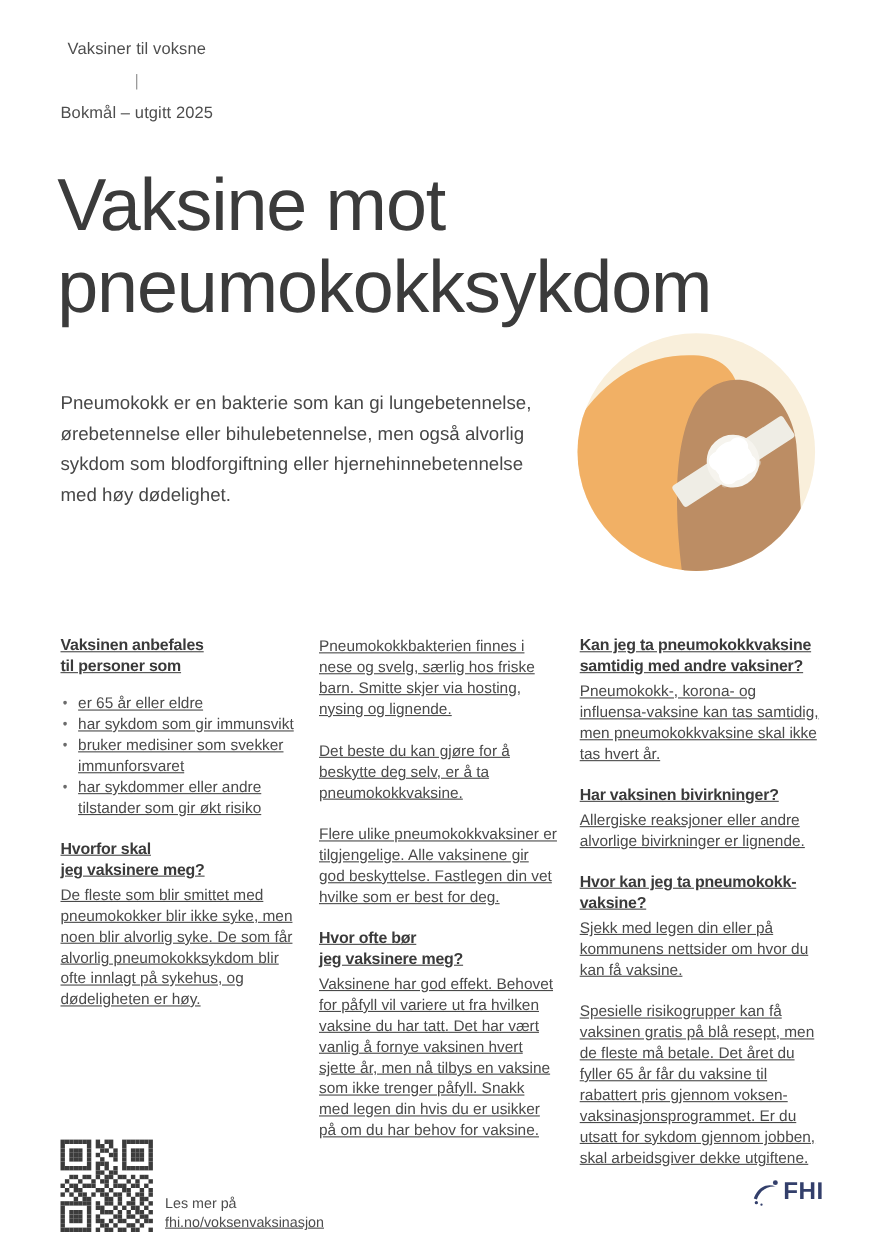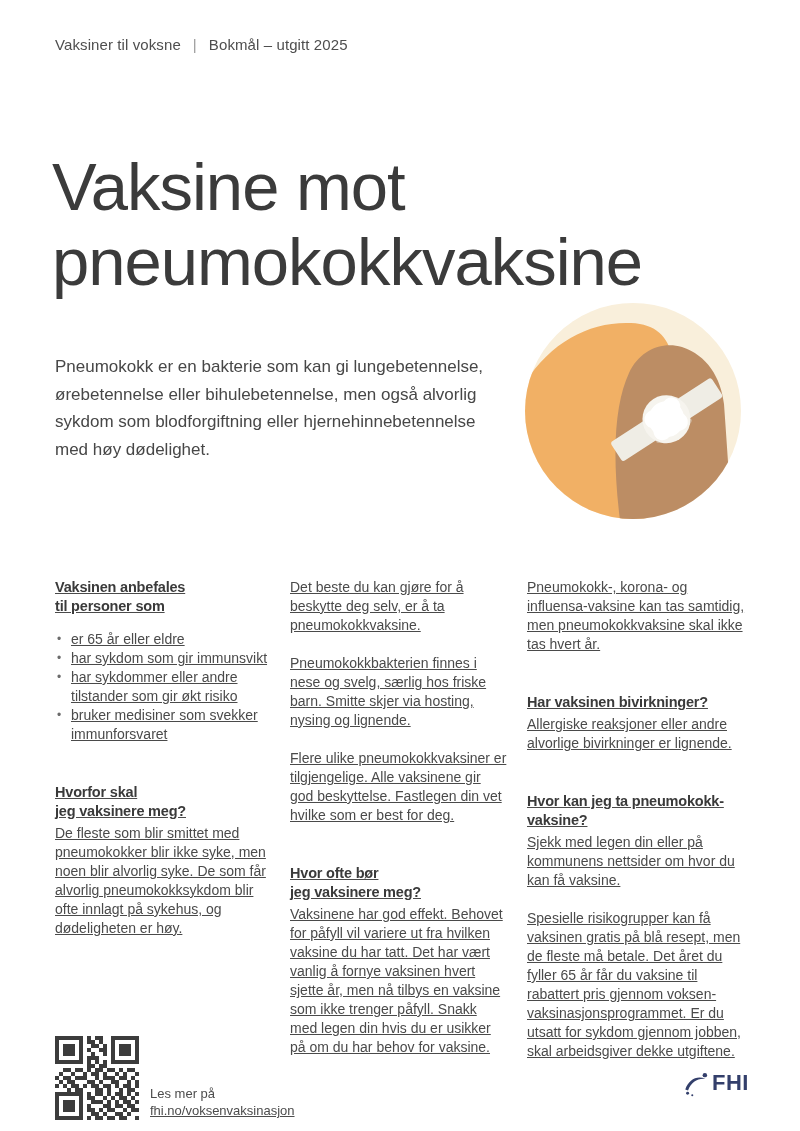--- a/index.html
+++ b/index.html
@@ -9,21 +9,21 @@
     width: 800px;
     height: 1131px;
     background: #ffffff;
     overflow: hidden;
   }
   
   .meta-line {
     position: absolute;
     left: 55px; top: 36px;
     display: flex; align-items: center; gap: 12px;
-    font-size: 15px; color: #4e4e4e; letter-spacing: 0.1px;
+    font-size: 15px; color: #4e4e4e; letter-spacing: 0.1px; flex-direction: column;
   }
   .meta-sep { color: #9b9b9b; font-weight: 300; }
   
   .title {
     position: absolute;
     left: 52px; top: 104px;
     width: 660px;
     font-size: 67px; line-height: 75px;
     letter-spacing: -1px;
     color: #3b3b3b;
@@ -54,21 +54,21 @@
     font-size: 14px; line-height: 19px;
   }
   .col { display: flex; flex-direction: column; text-decoration: underline; }
   .col h3 {
     font-size: 14.5px; line-height: 19px;
     font-weight: 700; color: #3a3a3a;
     margin: 0 0 3px 0;
     white-space: pre;
     letter-spacing: -0.2px;
   }
-  .col h3.sect { margin-top: 20px; }
+  .col h3.sect { margin-top: 0; }
   .col p { margin: 0 0 19px 0; }
   .col p:last-child { margin-bottom: 0; }
   .col ul { list-style: none; margin: 11px 0 19px 0; padding: 0; }
   .col li { position: relative; padding-left: 16px; }
   .col li::before {
     content: "•";
     position: absolute; left: 2px; top: 0;
     color: #6b6b6b; font-size: 12px;
   }
   
@@ -102,21 +102,21 @@
 <body>
 
 <div class="page">
 
   <div class="meta-line">
     <span>Vaksiner til voksne</span>
     <span class="meta-sep">|</span>
     <span>Bokmål – utgitt 2025</span>
   </div>
 
-  <h1 class="title">Vaksine mot pneumokokkvaksine</h1>
+  <h1 class="title">Vaksine mot pneumokokksykdom</h1>
 
   <p class="intro">Pneumokokk er en bakterie som kan gi lungebetennelse, ørebetennelse eller bihulebetennelse, men også alvorlig sykdom som blodforgiftning eller hjernehinnebetennelse med høy dødelighet.</p>
 
   <div class="illus">
     <svg width="218" height="218" viewBox="0 0 218 218">
       <defs>
         <clipPath id="circleClip">
             <circle cx="109" cy="109" r="108"></circle>
           </clipPath>
       </defs>
@@ -140,38 +140,40 @@
   </div>
 
   <div class="columns">
 
     <div class="col">
       <h3>Vaksinen anbefales
 til personer som</h3>
       <ul>
         <li>er 65 år eller eldre</li>
         <li>har sykdom som gir immunsvikt</li>
+        <li>bruker medisiner som svekker immunforsvaret</li>
         <li>har sykdommer eller andre tilstander som gir økt risiko</li>
-        <li>bruker medisiner som svekker immunforsvaret</li>
       </ul>
       <h3 class="sect">Hvorfor skal
 jeg vaksinere meg?</h3>
       <p>De fleste som blir smittet med pneumokokker blir ikke syke, men noen blir alvorlig syke. De som får alvorlig pneumokokksykdom blir ofte innlagt på sykehus, og dødeligheten er høy.</p>
     </div>
 
     <div class="col">
+      <p>Pneumokokkbakterien finnes i nese og svelg, særlig hos friske barn. Smitte skjer via hosting, nysing og lignende.</p>
       <p>Det beste du kan gjøre for å beskytte deg selv, er å ta pneumokokkvaksine.</p>
-      <p>Pneumokokkbakterien finnes i nese og svelg, særlig hos friske barn. Smitte skjer via hosting, nysing og lignende.</p>
       <p>Flere ulike pneumokokkvaksiner er tilgjengelige. Alle vaksinene gir god beskyttelse. Fastlegen din vet hvilke som er best for deg.</p>
       <h3 class="sect">Hvor ofte bør
 jeg vaksinere meg?</h3>
       <p>Vaksinene har god effekt. Behovet for påfyll vil variere ut fra hvilken vaksine du har tatt. Det har vært vanlig å fornye vaksinen hvert sjette år, men nå tilbys en vaksine som ikke trenger påfyll. Snakk med legen din hvis du er usikker på om du har behov for vaksine.</p>
     </div>
 
     <div class="col">
+      <h3>Kan jeg ta pneumokokkvaksine
+samtidig med andre vaksiner?</h3>
       <p>Pneumokokk-, korona- og influensa-vaksine kan tas samtidig, men pneumokokkvaksine skal ikke tas hvert år.</p>
       <h3 class="sect">Har vaksinen bivirkninger?</h3>
       <p>Allergiske reaksjoner eller andre alvorlige bivirkninger er lignende.</p>
       <h3 class="sect">Hvor kan jeg ta pneumokokk-
 vaksine?</h3>
       <p>Sjekk med legen din eller på kommunens nettsider om hvor du kan få vaksine.</p>
       <p>Spesielle risikogrupper kan få vaksinen gratis på blå resept, men de fleste må betale. Det året du fyller 65 år får du vaksine til rabattert pris gjennom voksen-vaksinasjonsprogrammet. Er du utsatt for sykdom gjennom jobben, skal arbeidsgiver dekke utgiftene.</p>
     </div>
 
   </div>

